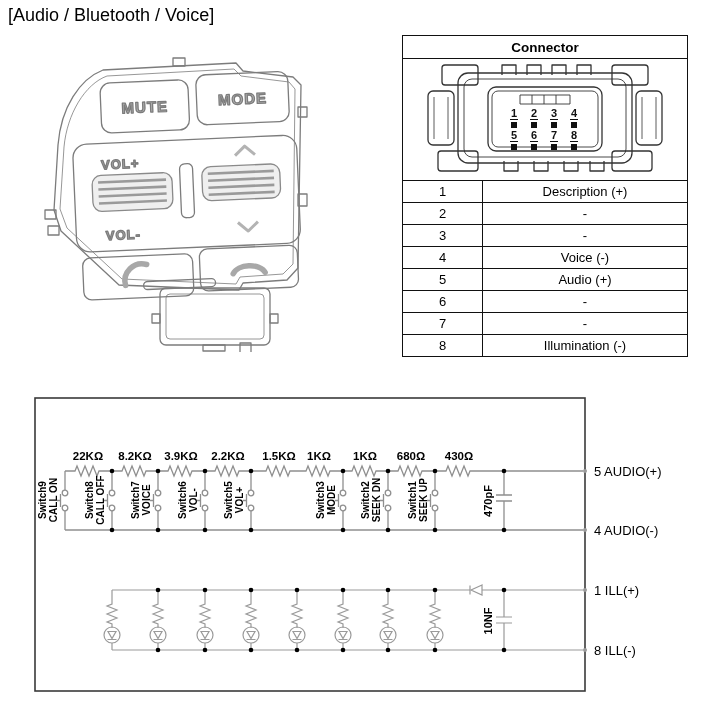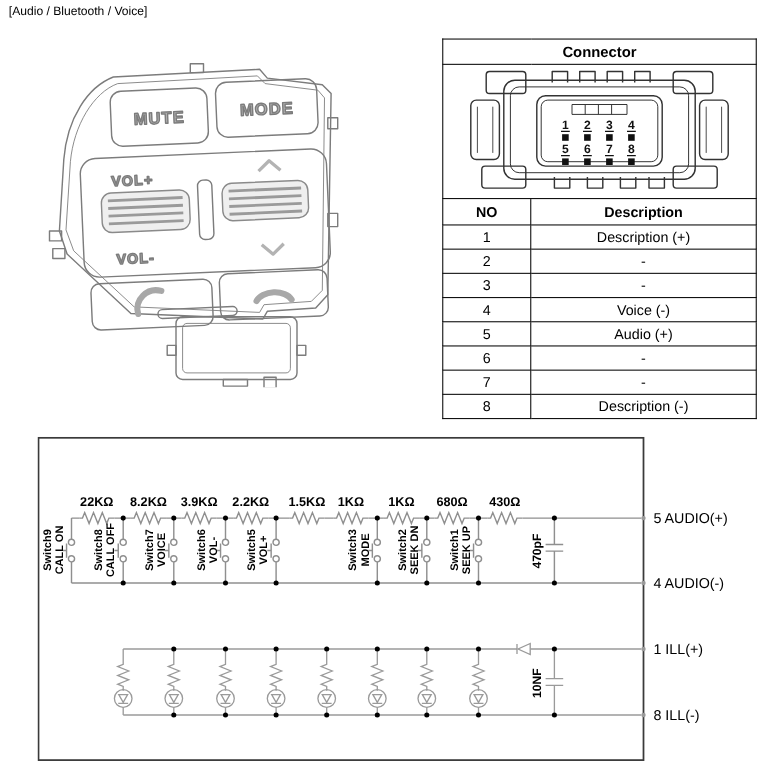--- a/index.html
+++ b/index.html
@@ -1,18 +1,18 @@
 <!DOCTYPE html>
 <html><head>
 <meta charset="utf-8">
 <style>
   html,body{margin:0;padding:0;background:#fff;}
   body{width:701px;height:705px;position:relative;font-family:"Liberation Sans",sans-serif;color:#000;overflow:hidden;}
   .abs{position:absolute;}
-  #page-title{left:8px;top:5px;font-size:11px;color:#000;}
+  #page-title{left:8px;top:5px;font-size:18px;color:#000;}
   
   #connector-table{left:402px;top:35px;width:286px;border-collapse:collapse;table-layout:fixed;}
   #connector-table th,#connector-table td{border:1.6px solid #111;padding:0;text-align:center;vertical-align:middle;font-size:13px;}
   #connector-table .hdr{font-weight:bold;height:22px;font-size:13.5px;}
   #connector-table .imgrow td{height:120px;}
   #connector-table .colhdr th{font-weight:bold;height:23px;}
   #connector-table .datarow td{height:21px;font-weight:normal;}
   #connector-table col.c1{width:80px;}
   
   svg text{font-family:"Liberation Sans",sans-serif;}
@@ -129,24 +129,20 @@
         <text class="pinnum" x="170" y="80">8</text>
         <path stroke="#111" stroke-width="1.2" d="M106,82.5 H114 M126,82.5 H134 M146,82.5 H154 M166,82.5 H174"></path>
         <rect x="107" y="85" width="6" height="6" fill="#111"></rect>
               <rect x="127" y="85" width="6" height="6" fill="#111"></rect>
         <rect x="147" y="85" width="6" height="6" fill="#111"></rect>
               <rect x="167" y="85" width="6" height="6" fill="#111"></rect>
       </g>
     </svg>
   </td>
       </tr>
-  <tr class="colhdr">
-    <th>NO</th>
-    <th>Description</th>
-  </tr>
   <tr class="datarow">
         <td>1</td>
         <td>Description (+)</td>
       </tr>
   <tr class="datarow">
         <td>2</td>
         <td>-</td>
       </tr>
   <tr class="datarow">
         <td>3</td>
@@ -163,21 +159,21 @@
   <tr class="datarow">
         <td>6</td>
         <td>-</td>
       </tr>
   <tr class="datarow">
         <td>7</td>
         <td>-</td>
       </tr>
   <tr class="datarow">
         <td>8</td>
-        <td>Description (-)</td>
+        <td>Illumination (-)</td>
       </tr>
 </tbody>
   </table>
 
 <svg class="abs" style="left:34px;top:397px;" width="667" height="308" viewBox="0 0 667 308">
   <defs>
 
     <path id="res-h" d="M-16 0 h3 l2 -5 l4 10 l4 -10 l4 10 l4 -10 l4 10 l2 -5 h5" fill="none" stroke="#8f8f8f" stroke-width="1.3"></path>
 
     <g id="sw" fill="none" stroke="#8f8f8f" stroke-width="1.3">

